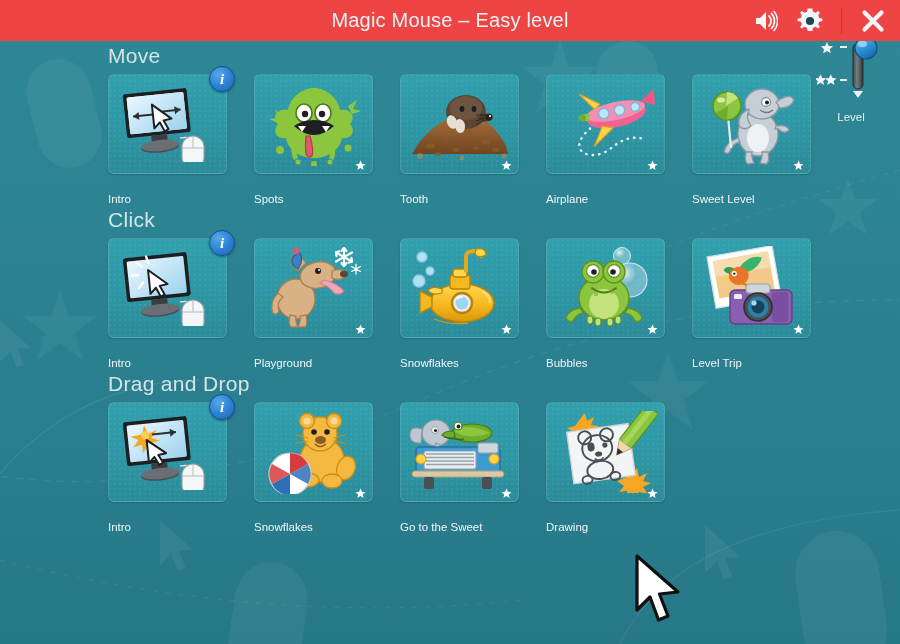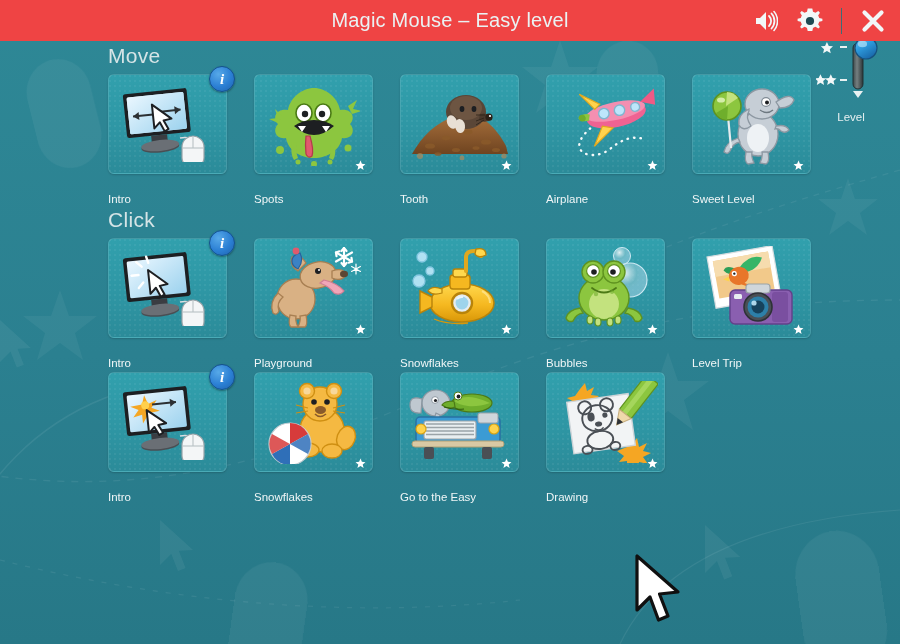--- a/index.html
+++ b/index.html
@@ -625,20 +625,21 @@
             </div>
             <div class="star-badge"><svg viewBox="0 0 12 12" width="11" height="11">
                 <path d="M6 0.6 L7.5 4.2 L11.4 4.5 L8.4 7 L9.4 10.9 L6 8.7 L2.6 10.9 L3.6 7 L0.6 4.5 L4.5 4.2 Z" fill="#ffffff"></path>
               </svg></div>
           </div>
           <div class="tile-label">Level Trip</div>
         </div>
       </div>
     </div>
     <div class="section" style="top: 331px;">
+      <div class="section-title">Drag and Drop</div>
       <div class="tile-row">
         <div class="tile-wrap">
           <div class="tile">
             <div class="tile-art">
               <svg width="96" height="76" viewBox="0 0 96 76">
       <g transform="rotate(-6 48 38)">
         <rect x="6" y="4" width="64" height="44" rx="2.5" fill="#1d1f22"></rect>
         <rect x="9.5" y="7.5" width="57" height="37" rx="1.5" fill="url(#scr3)"></rect>
         <defs>
                     <linearGradient id="scr3" x1="0" y1="0" x2="1" y2="1">
@@ -744,21 +745,21 @@
         <rect x="16" y="66" width="10" height="12" rx="2" fill="#4a4f55"></rect>
         <rect x="74" y="66" width="10" height="12" rx="2" fill="#4a4f55"></rect>
       </g>
       <rect x="70" y="32" width="20" height="10" rx="2" fill="#cfd6db" stroke="#9aa3a8" stroke-width="1"></rect>
     </svg>
             </div>
             <div class="star-badge"><svg viewBox="0 0 12 12" width="11" height="11">
                 <path d="M6 0.6 L7.5 4.2 L11.4 4.5 L8.4 7 L9.4 10.9 L6 8.7 L2.6 10.9 L3.6 7 L0.6 4.5 L4.5 4.2 Z" fill="#ffffff"></path>
               </svg></div>
           </div>
-          <div class="tile-label">Go to the Easy</div>
+          <div class="tile-label">Go to the Sweet</div>
         </div>
         <div class="tile-wrap">
           <div class="tile">
             <div class="tile-art">
               <svg width="104" height="82" viewBox="0 0 104 82">
       <g fill="#f5a623">
         <path d="M22 6 l5 -6 2 8 7 -4 -3 8 8 1 -7 5 5 6 -8 -1 0 8 -6 -6 -5 6 -1 -8 -8 2 5 -6 -7 -4 8 -2 z" transform="translate(4,2)"></path>
         <path d="M84 60 l5 -7 2 9 8 -4 -4 8 8 2 -8 4 5 7 -9 -2 -1 8 -6 -6 -5 5 0 -8 -8 1 5 -6 -7 -5 z" transform="translate(-6,4)"></path>
       </g>
       <g transform="rotate(-8 52 42)">

